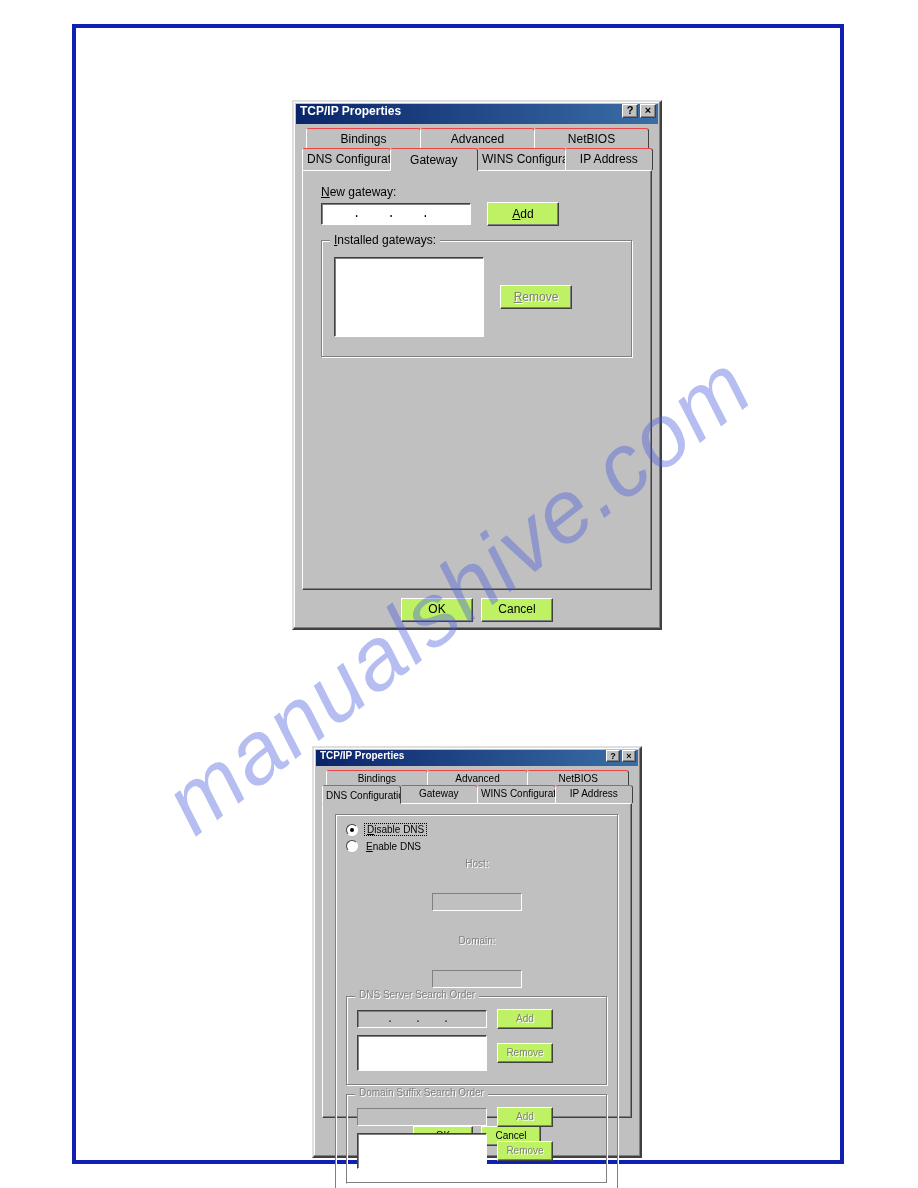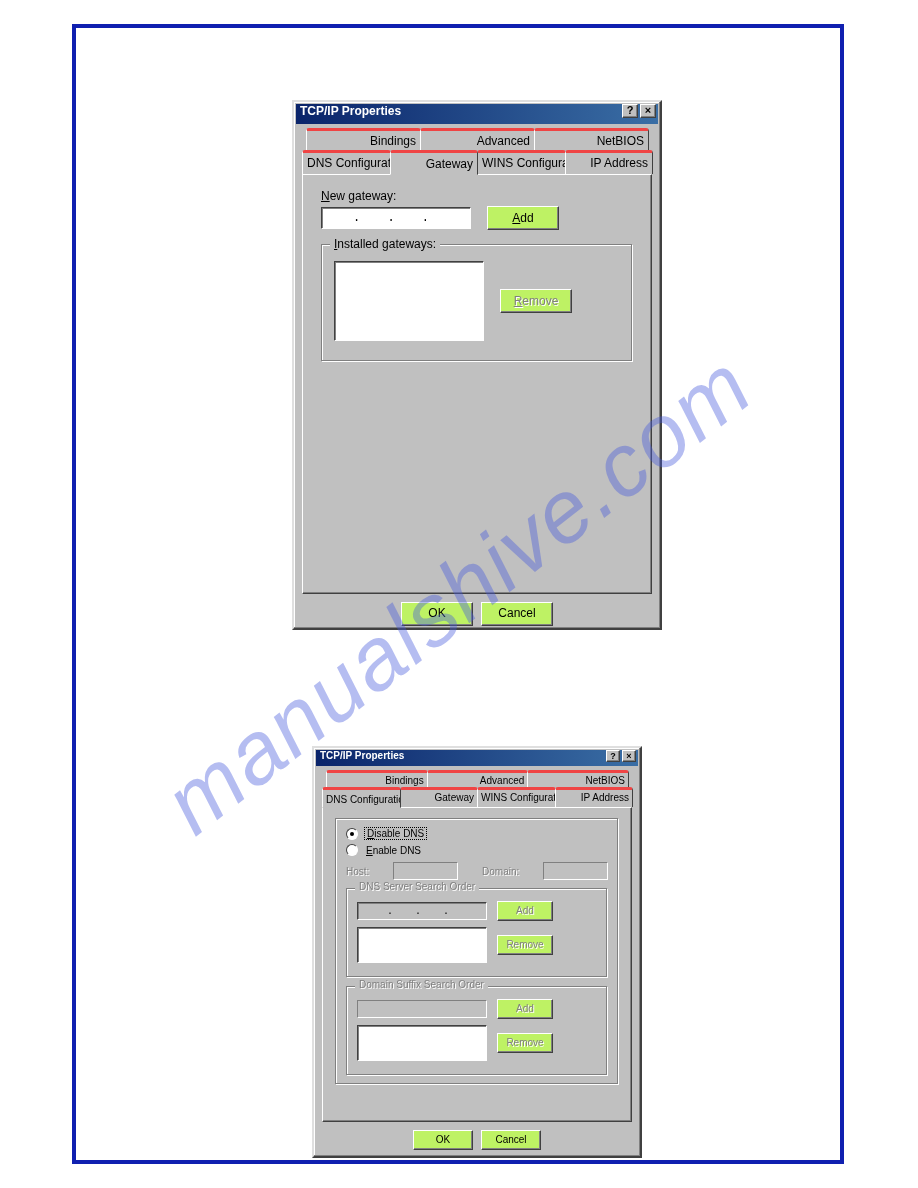--- a/index.html
+++ b/index.html
@@ -73,26 +73,26 @@
     cursor: pointer;
   }
   .win2 .titlebtn { width: 14px; height: 12px; font-size: 9px; line-height: 10px; }
 
   
   .tab-area { margin: 4px 8px 0 8px; }
   .tabrow { display: flex; }
   .tab {
     flex: 1;
     background: #c0c0c0;
-    border-top: 3px solid #ef4444;
+    border-top: 1px solid #ef4444;
     border-left: 1px solid #fff;
     border-right: 1px solid #404040;
     border-top-left-radius: 3px;
     border-top-right-radius: 3px;
-    text-align: right;
+    text-align: center;
     padding: 3px 4px;
     margin-right: -1px;
     cursor: pointer;
     white-space: nowrap;
     overflow: hidden;
   }
   .win2 .tab { padding: 2px 3px; font-size: 10px; }
   .tab.active {
     position: relative;
     z-index: 2;
@@ -213,21 +213,21 @@
     background: #c0c0c0;
     border-top: 1px solid #808080;
     border-left: 1px solid #808080;
     border-right: 1px solid #fff;
     border-bottom: 1px solid #fff;
   }
   .disabled-label { color: #808080; text-shadow: 1px 1px 0 #fff; }
 
   .win2 .groupbox.dns { margin-top: 8px; }
   .win2 .groupbox.dns .legend { color: #808080; text-shadow: 1px 1px 0 #fff; }
-  .win2 .row.hostdomain { gap: 24px; margin: 6px 0 8px 0; }
+  .win2 .row.hostdomain { gap: 24px; margin: 6px 0 8px 0; flex-direction: column; }
 </style>
 </head>
 <body>
 
 <div class="page-frame">
 
   <div class="win win1">
     <div class="titlebar">
       <span class="title-text">TCP/IP Properties</span>
       <div class="titlebtn">?</div>

